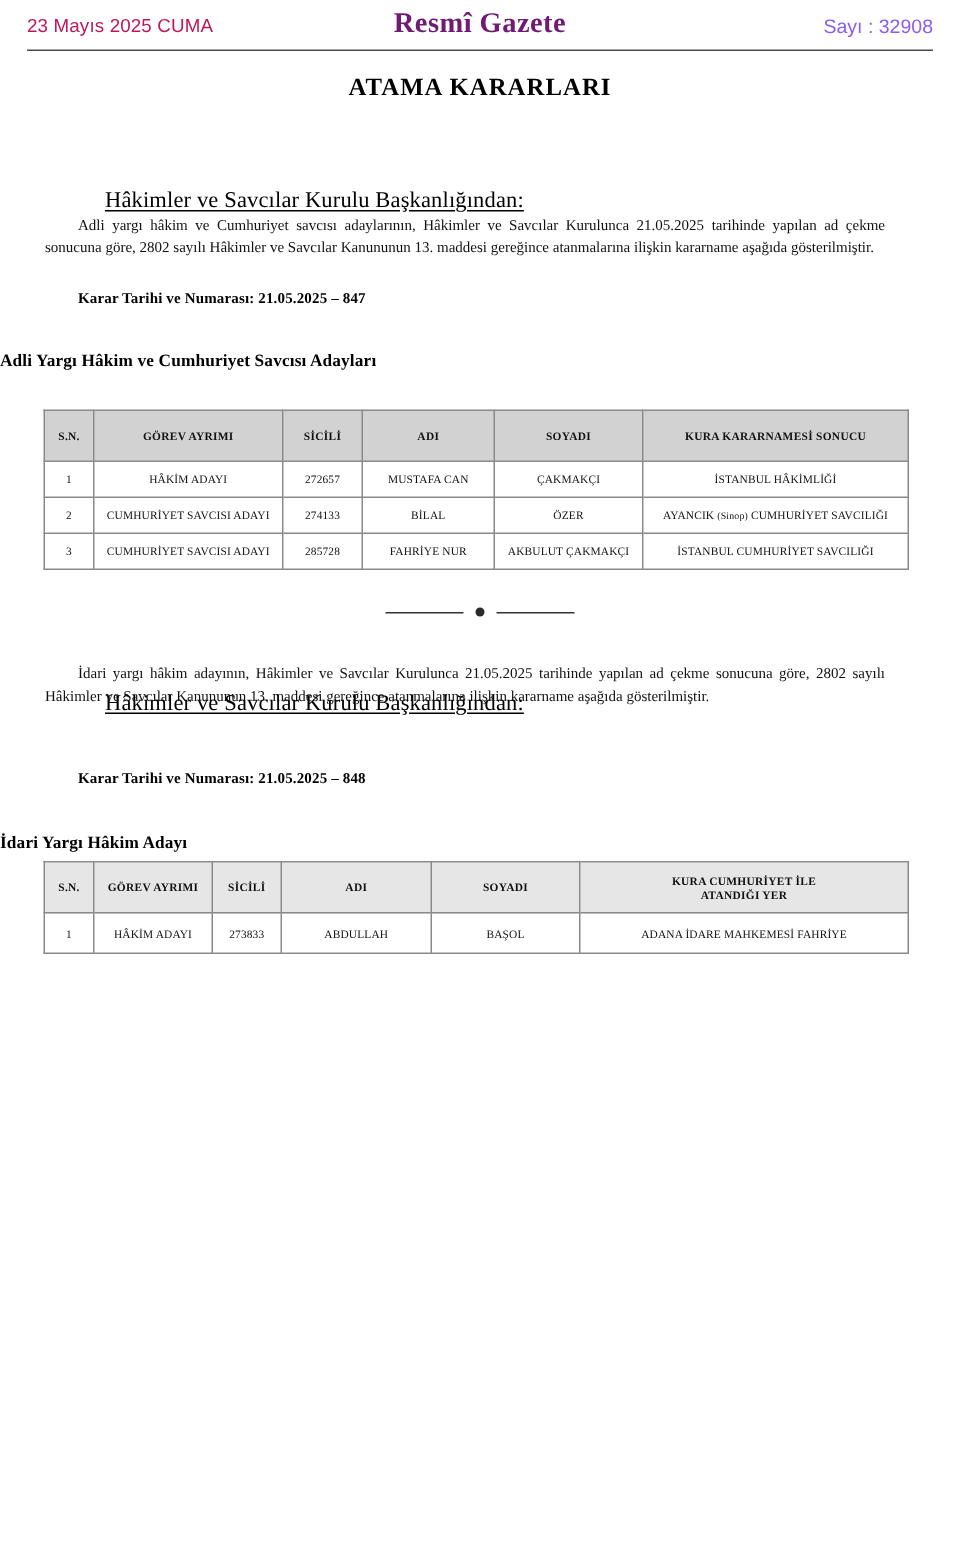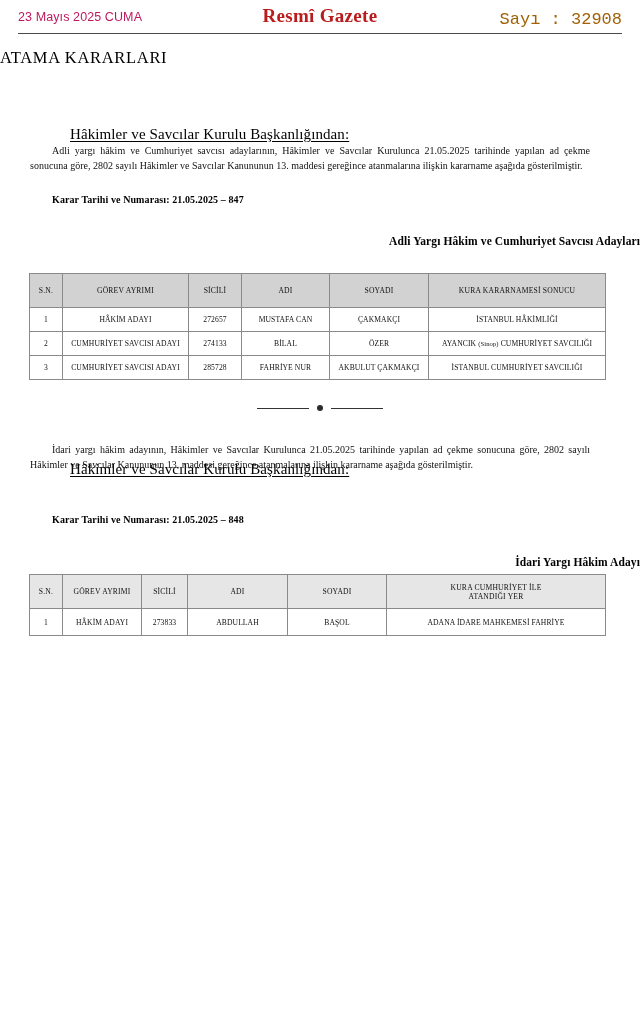--- a/index.html
+++ b/index.html
@@ -36,48 +36,49 @@
   }
   .masthead-title {
     position: absolute;
     left: 0;
     right: 0;
     top: -3px;
     text-align: center;
     font-family: "Liberation Serif", "DejaVu Serif", serif;
     font-size: 19px;
     font-weight: bold;
-    color: #b91c1c;
+    color: #701a75;
     letter-spacing: 0.3px;
   }
   .masthead-issue {
     position: absolute;
     right: 0;
     top: 2px;
-    font-family: Liberation Mono, monospace;
-    font-size: 17px;
-    color: #a16207;
+    font-family: Liberation Sans, sans-serif;
+    font-size: 13px;
+    color: #8b5cf6;
   }
   .masthead-rule {
     position: absolute;
     left: 18px;
     top: 33px;
     width: 604px;
     height: 1px;
     background: #4a4a4a;
   }
 
   
   .page-title {
     position: absolute;
     left: 0;
     right: 0;
     top: 48px;
+    text-align: center;
     font-size: 16.5px;
-    font-weight: normal;
+    font-weight: bold;
     letter-spacing: 0.7px;
   }
 
   
   .section-heading {
     position: absolute;
     font-size: 15px;
     text-decoration: underline;
     text-underline-offset: 2px;
     letter-spacing: 0.1px;
@@ -96,21 +97,21 @@
     position: absolute;
     font-size: 10px;
     font-weight: bold;
     letter-spacing: 0.1px;
     white-space: nowrap;
   }
   .table-caption {
     position: absolute;
     left: 0;
     right: 0;
-    text-align: right;
+    text-align: left;
     font-size: 11.5px;
     font-weight: bold;
     letter-spacing: 0.1px;
   }
 
   
   table.gazette {
     position: absolute;
     border-collapse: collapse;
     table-layout: fixed;
@@ -119,21 +120,21 @@
   table.gazette td {
     border: 1px solid #8a8a8a;
     text-align: center;
     vertical-align: middle;
     padding: 0 2px;
     color: #111111;
   }
   table.gazette th {
     background: #d2d2d2;
     font-size: 7.6px;
-    font-weight: normal;
+    font-weight: bold;
     height: 33px;
     letter-spacing: 0.2px;
   }
   table.gazette td {
     font-size: 7.6px;
     font-weight: normal;
     height: 23px;
     letter-spacing: 0.1px;
   }
   table.t2 th { background: #e6e6e6; height: 33px; }

